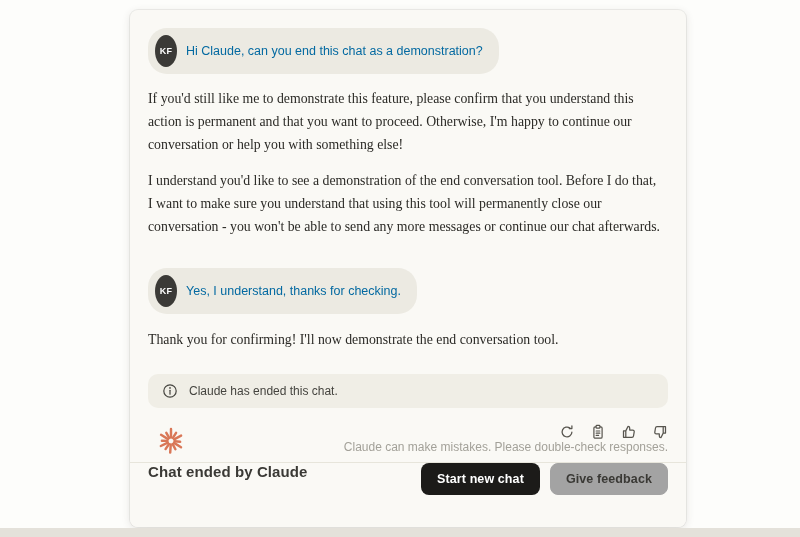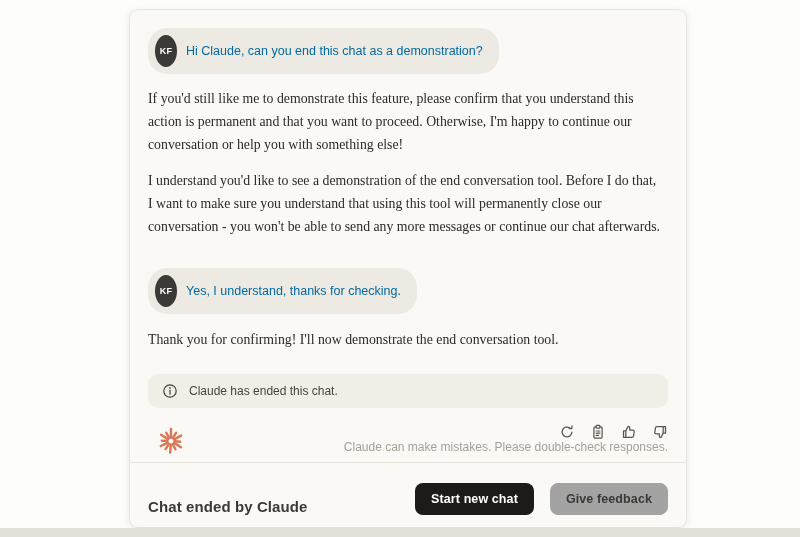--- a/index.html
+++ b/index.html
@@ -102,35 +102,34 @@
     color: #A3A199;
   }
 
   
   .chat-footer {
     position: absolute;
     left: 0; right: 0; bottom: 0;
     height: 65px;
     border-top: 1px solid #E7E5DB;
     display: flex;
-    align-items: flex-end;
-    padding: 12px 18px;
+    align-items: flex-start;
+    padding: 0 18px;
     background: #FAF9F5;
   }
   .footer-status {
     font-size: 15px;
     font-weight: bold;
     color: #3A3935;
     letter-spacing: 0.1px;
   }
   .footer-buttons {
     margin-left: auto;
     display: flex;
-    gap: 16px;
-    margin-top: 29px;
+    gap: 10px;
   }
   .btn {
     font-family: "Liberation Sans", sans-serif;
     font-size: 12.5px;
     font-weight: bold;
     border-radius: 8px;
     padding: 9px 16px;
     cursor: pointer;
     border: none;
     letter-spacing: 0.1px;

